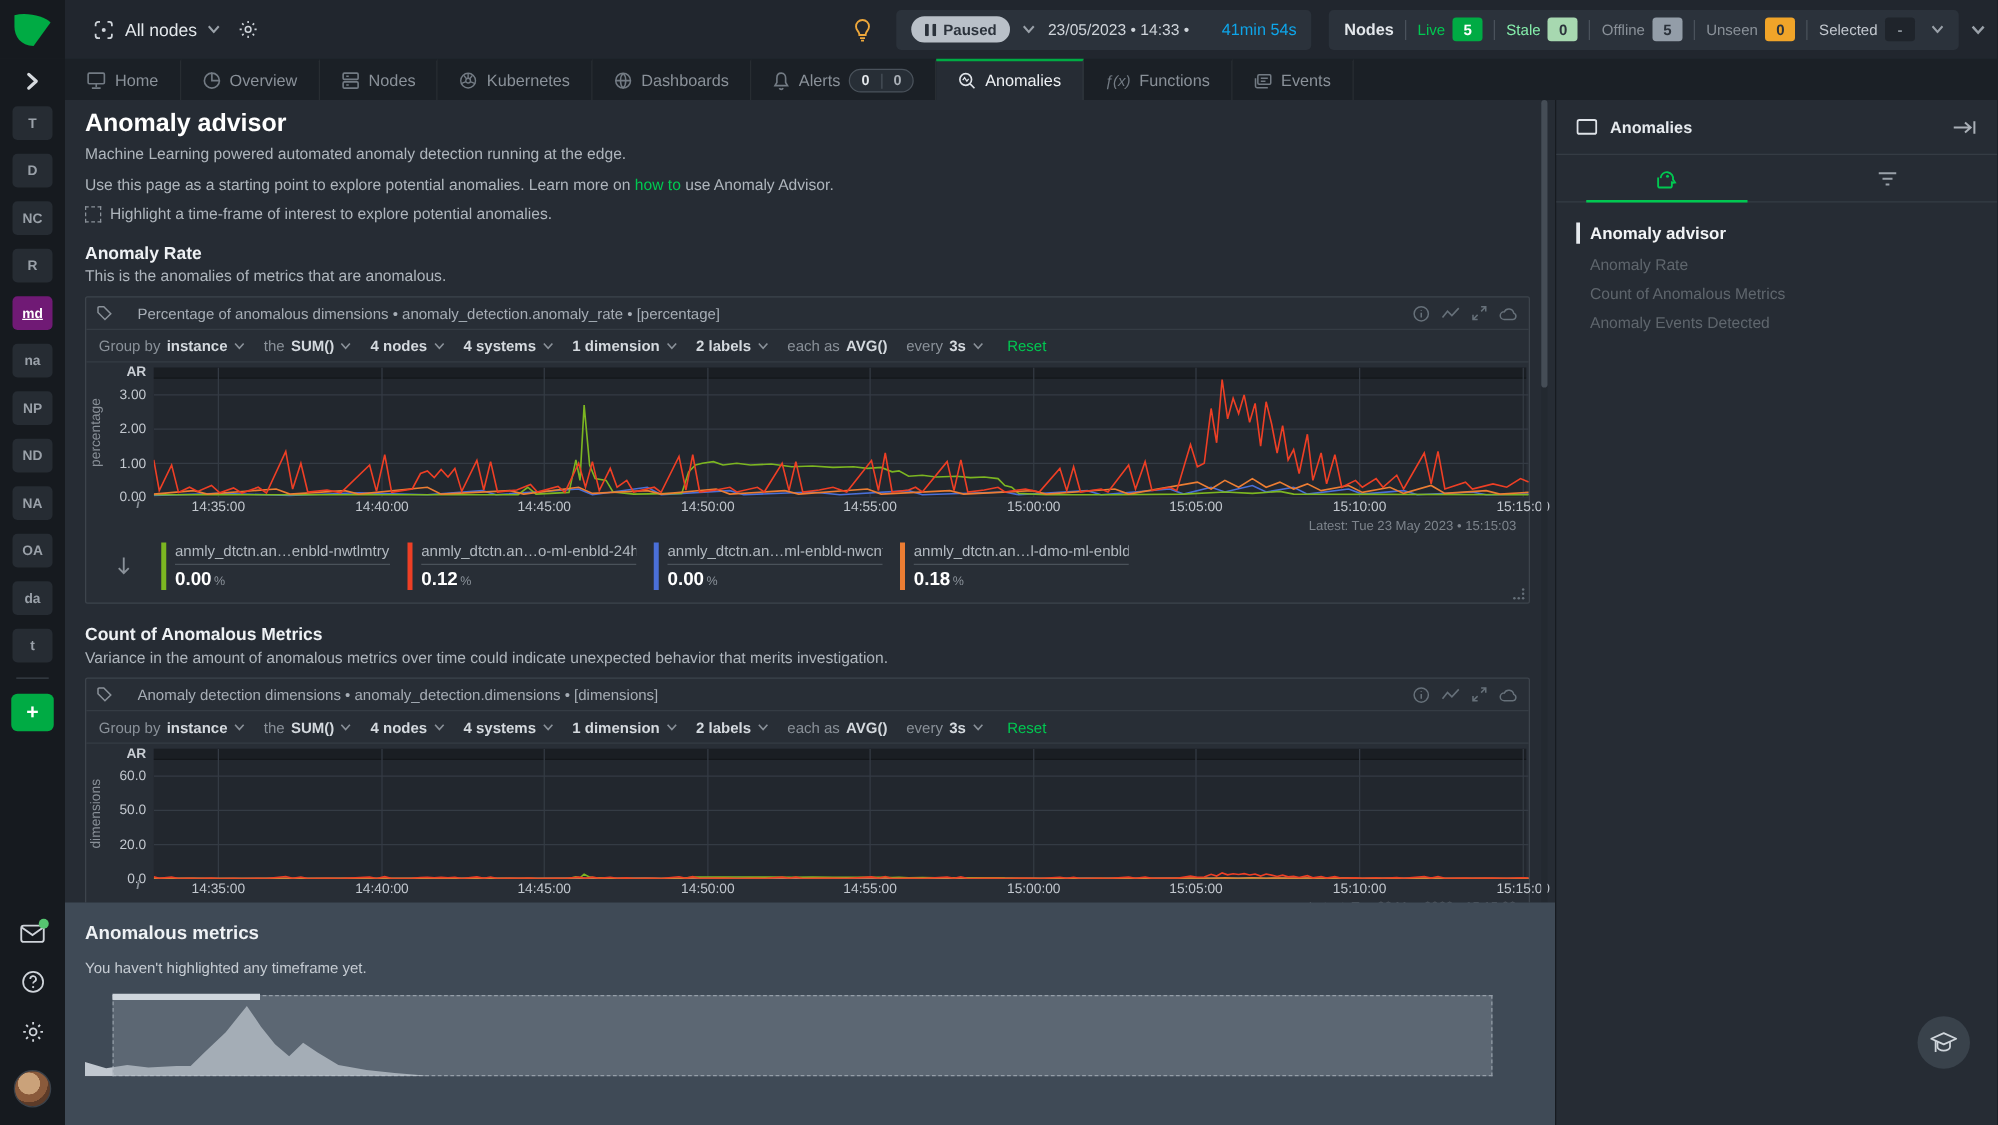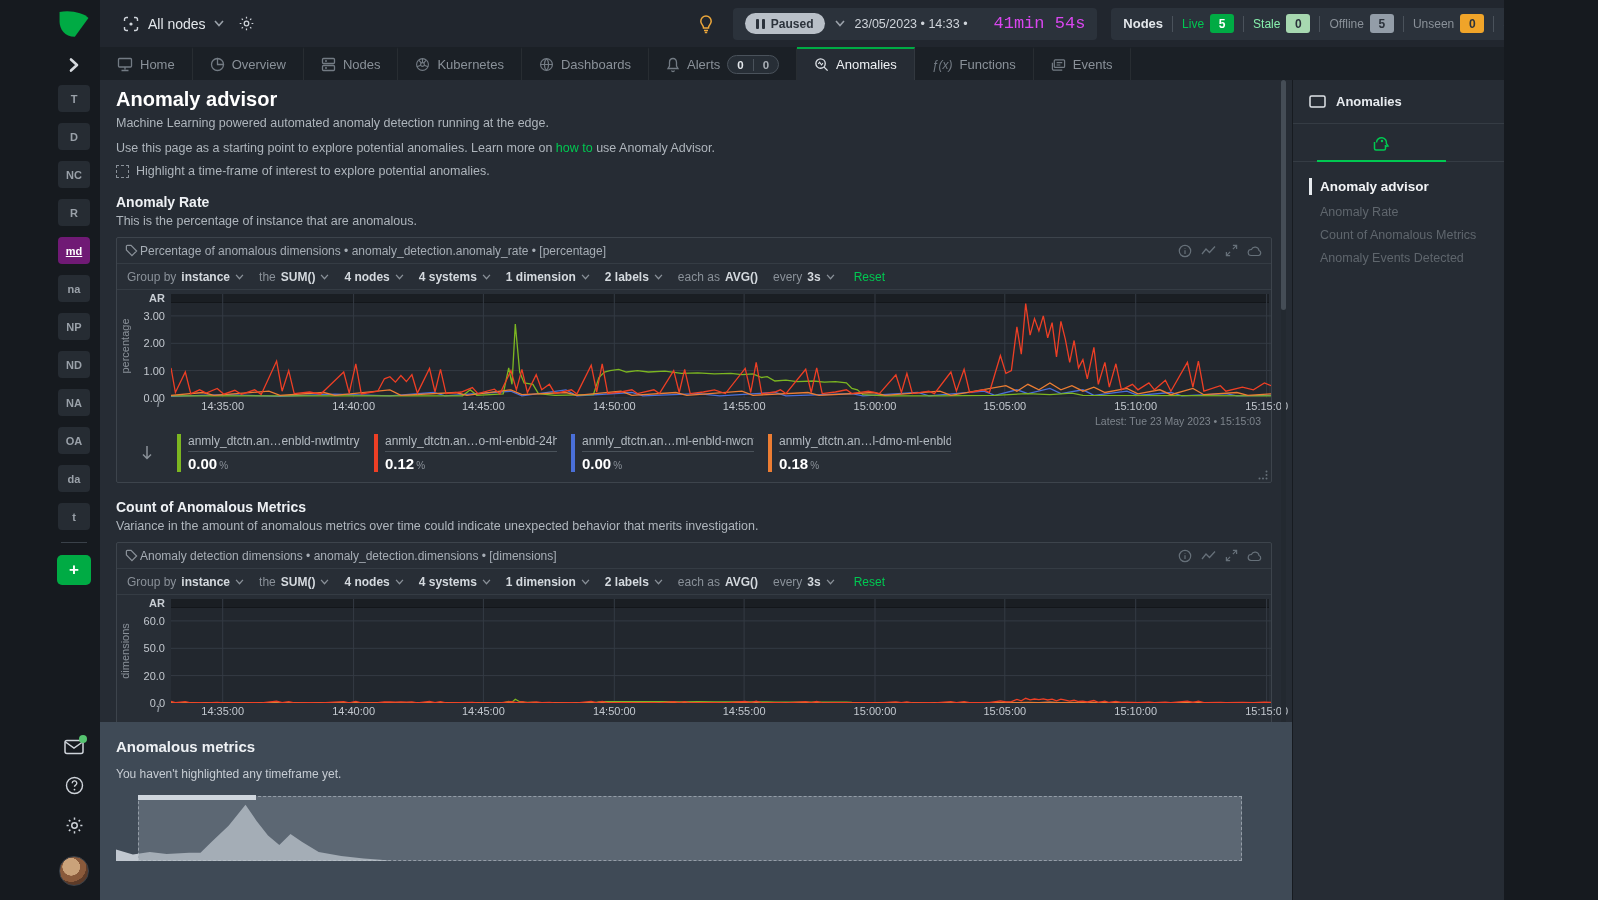--- a/index.html
+++ b/index.html
@@ -1,31 +1,31 @@
 <!DOCTYPE html>
 <html><head>
 <meta charset="utf-8">
 <style>
   * { margin:0; padding:0; box-sizing:border-box; }
   html,body { width:1598px; height:900px; background:#161a1f; font-family:"Liberation Sans", sans-serif; }
-  .app { position:relative; width:1456px; height:900px; background:#262c34; overflow:hidden; color:#dfe3e8; font-size:12px;margin-left:48px; }
+  .app { position:relative; width:1598px; height:900px; background:#262c34; overflow:hidden; color:#dfe3e8; font-size:12px; }
 
   
   .topbar { position:absolute; left:0; top:0; width:1598px; height:47px; background:#21262e; display:flex; align-items:center; }
   .logo-cell { width:52px; height:47px; background:#161a1f; display:flex; align-items:center; justify-content:center; flex:0 0 52px; }
   .scope-group { display:flex; align-items:center; gap:8px; margin-left:22px; color:#cfd4da; }
   .scope-label { font-size:14px; color:#e3e7eb; }
   .icon { display:inline-flex; align-items:center; justify-content:center; }
   .chev { color:#9aa1a9; }
   .spacer { flex:1; }
   .bulb { color:#eda73b; margin-right:18px; }
   .time-panel { background:#2b323b; border-radius:4px; height:32px; display:flex; align-items:center; padding:0 12px; gap:10px; margin-right:14px; }
   .pause-pill { background:#b9c0c8; color:#2b323b; border-radius:12px; height:21px; display:flex; align-items:center; gap:6px; padding:0 11px; font-weight:bold; font-size:12px; }
   .date-label { color:#cfd4da; font-size:12.5px; }
-  .duration-label { color:#d946ef; font-size:17px; margin-left:16px;font-family:Liberation Mono, monospace; }
+  .duration-label { color:#0ea5e9; font-size:13px; margin-left:16px; }
   .nodes-panel { background:#2b323b; border-radius:4px; height:32px; display:flex; align-items:center; padding:0 12px; gap:9px; margin-right:8px; }
   .nodes-title { font-weight:bold; color:#e3e7eb; font-size:13px; }
   .vdiv { width:1px; height:16px; background:#4a525b; }
   .badge-pair { display:flex; align-items:center; gap:6px; }
   .badge-label { font-size:12px; color:#8a9199; }
   .badge-val { min-width:24px; height:19px; border-radius:3px; display:flex; align-items:center; justify-content:center; font-weight:bold; font-size:12px; padding:0 5px; }
   .edge-chev { margin:0 10px 0 2px; color:#9aa1a9; }
 
   
   .tabbar { position:absolute; left:52px; top:47px; width:1546px; height:33px; background:#1b2026; display:flex; align-items:stretch; }
@@ -54,21 +54,21 @@
   .page-title { font-size:20px; font-weight:bold; color:#ffffff; }
   .page-sub { margin-top:5px; color:#aeb5bc; font-size:12.5px; }
   .page-hint { margin-top:11px; color:#aeb5bc; font-size:12.5px; }
   .link-green { color:#00c851; cursor:pointer; }
   .highlight-hint { margin-top:9px; display:flex; align-items:center; gap:7px; color:#aeb5bc; font-size:12.5px; }
   .sel-box { width:13px; height:13px; border:1px dashed #8a9199; }
   .section-title { margin-top:16px; font-size:14px; font-weight:bold; color:#eef1f4; }
   .section-desc { margin-top:4px; color:#aeb5bc; font-size:12.5px; }
 
   .chart-panel { margin-top:9px; width:1156px; background:#282e36; border:1px solid #3d444c; border-radius:2px; position:relative; }
-  .cp-header { height:25px; display:flex; align-items:center; padding:0 8px; gap:2px; color:#a6adb5; font-size:12px; }
+  .cp-header { height:25px; display:flex; align-items:center; padding:0 8px; gap:20px; color:#a6adb5; font-size:12px; }
   .cp-title { flex:1; white-space:nowrap; overflow:hidden; }
   .cp-icons { display:flex; gap:9px; color:#667079; }
   .cp-toolbar { height:27px; border-top:1px solid #353c44; border-bottom:1px solid #353c44; display:flex; align-items:center; padding:0 10px; gap:15px; font-size:12px; color:#8a9199; }
   .chip { display:flex; align-items:center; gap:5px; cursor:pointer; }
   .chip b { color:#d4d9de; font-weight:bold; }
   .reset-btn { color:#00c851; cursor:pointer; margin-left:4px; }
 
   .chart-row { display:flex; padding:4px 2px 0 2px; }
   .y-gutter { width:52px; position:relative; height:104px; flex:0 0 52px; }
   .ar-label { position:absolute; top:-2px; right:6px; font-size:11px; font-weight:bold; color:#c9ced4; }
@@ -354,21 +354,21 @@
   <main class="content">
     <h1 class="page-title">Anomaly advisor</h1>
     <div class="page-sub">Machine Learning powered automated anomaly detection running at the edge.</div>
     <div class="page-hint"><span>Use this page as a starting point to explore potential anomalies. Learn more on </span><span class="link-green">how to</span><span> use Anomaly Advisor.</span></div>
     <div class="highlight-hint">
       <span class="sel-box"></span>
       <span>Highlight a time-frame of interest to explore potential anomalies.</span>
     </div>
 
     <div class="section-title">Anomaly Rate</div>
-    <div class="section-desc">This is the percentage of instance that are anomalous.</div>
+    <div class="section-desc">This is the anomalies of metrics that are anomalous.</div>
 
     <section class="chart-panel">
       <div class="cp-header">
         <span class="icon">
           <svg width="13" height="13" viewBox="0 0 14 14" fill="none" stroke="#8a9199" stroke-width="1.3">
               <path d="M1.5 6.5 V2.5 A1 1 0 0 1 2.5 1.5 H6.5 L12.5 7.5 L7.5 12.5 Z"></path>
             </svg>
         </span>
         <span class="cp-title">Percentage of anomalous dimensions • anomaly_detection.anomaly_rate • [percentage]</span>
         <span class="cp-icons">

